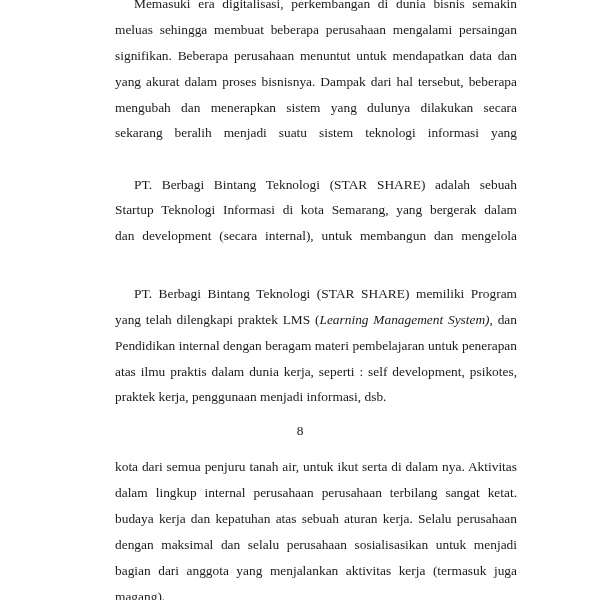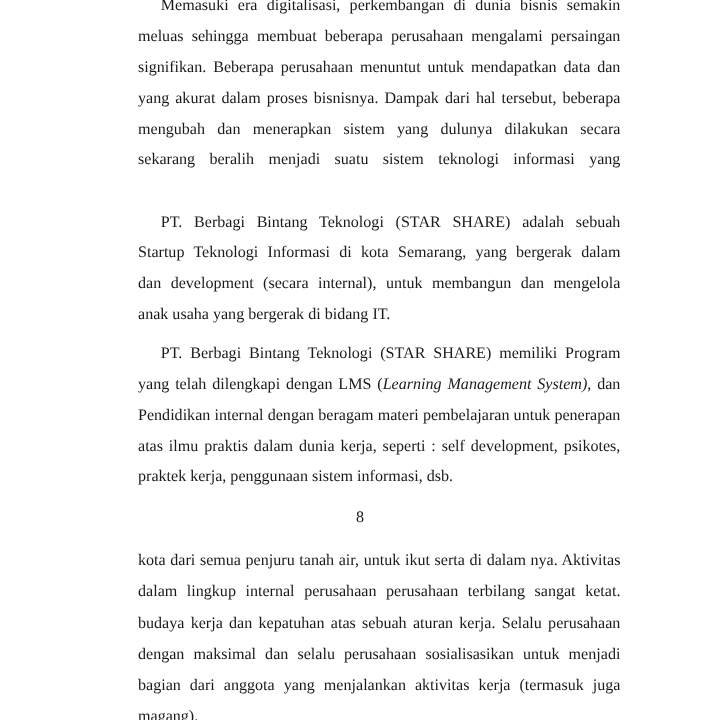--- a/index.html
+++ b/index.html
@@ -59,27 +59,26 @@
   <div class="line just indent" style="top:-4px">Memasuki era digitalisasi, perkembangan di dunia bisnis semakin banyak dan</div>
   <div class="line just" style="top:22px">meluas sehingga membuat beberapa perusahaan mengalami persaingan yang sangat</div>
   <div class="line just" style="top:48px">signifikan. Beberapa perusahaan menuntut untuk mendapatkan data dan informasi</div>
   <div class="line just" style="top:74px">yang akurat dalam proses bisnisnya. Dampak dari hal tersebut, beberapa perusahaan</div>
   <div class="line just" style="top:100px">mengubah dan menerapkan sistem yang dulunya dilakukan secara sederhana</div>
   <div class="line just" style="top:125px">sekarang beralih menjadi suatu sistem teknologi informasi yang terintegrasi dalam</div>
 
   <div class="line just indent" style="top:177px">PT. Berbagi Bintang Teknologi (STAR SHARE) adalah sebuah perusahaan</div>
   <div class="line just" style="top:202px">Startup Teknologi Informasi di kota Semarang, yang bergerak dalam bidang riset</div>
   <div class="line just" style="top:228px">dan development (secara internal), untuk membangun dan mengelola berbagai jenis</div>
-  <div class="line" style="top:254px">anak usaha yang bergerak di bidang IT.</div>
 
   <div class="line just indent" style="top:286px">PT. Berbagi Bintang Teknologi (STAR SHARE) memiliki Program Magang</div>
-  <div class="line just" style="top:312px"><span>yang telah dilengkapi dengan LMS (</span><i>Learning Management System)</i><span>, dan sistem</span></div>
+  <div class="line just" style="top:312px"><span>yang telah dilengkapi praktek LMS (</span><i>Learning Management System)</i><span>, dan sistem</span></div>
   <div class="line just" style="top:338px">Pendidikan internal dengan beragam materi pembelajaran untuk penerapan terbaik</div>
   <div class="line just" style="top:364px">atas ilmu praktis dalam dunia kerja, seperti : self development, psikotes, training</div>
-  <div class="line" style="top:389px">praktek kerja, penggunaan sistem informasi, dsb.</div>
+  <div class="line" style="top:389px">praktek kerja, penggunaan menjadi informasi, dsb.</div>
 
   <div class="page-number">8</div>
 
   <div class="line just" style="top:459px">kota dari semua penjuru tanah air, untuk ikut serta di dalam nya. Aktivitas kerja</div>
   <div class="line just" style="top:485px">dalam lingkup internal perusahaan perusahaan terbilang sangat ketat. Peneratapan</div>
   <div class="line just" style="top:511px">budaya kerja dan kepatuhan atas sebuah aturan kerja. Selalu perusahaan terapkan</div>
   <div class="line just" style="top:537px">dengan maksimal dan selalu perusahaan sosialisasikan untuk menjadi salah satu</div>
   <div class="line just" style="top:563px">bagian dari anggota yang menjalankan aktivitas kerja (termasuk juga untuk peserta</div>
   <div class="line" style="top:589px">magang).</div>
 

